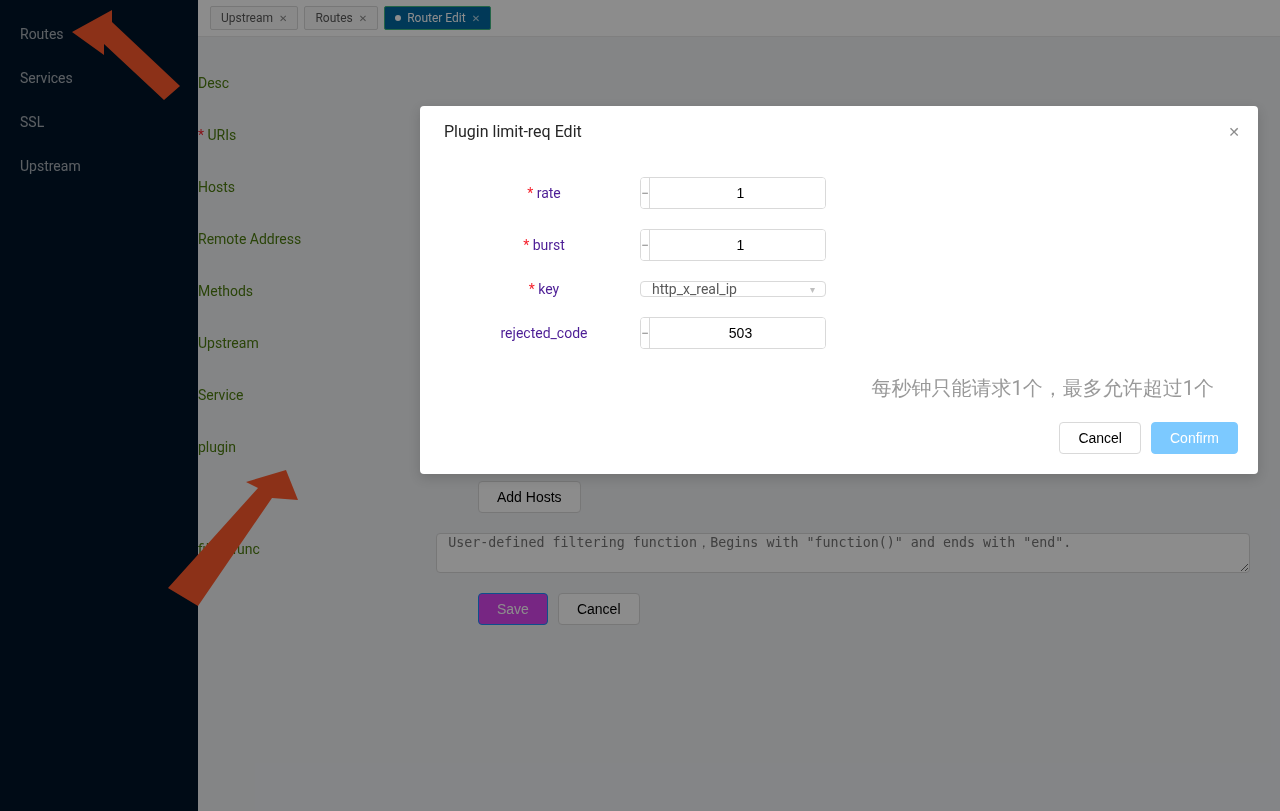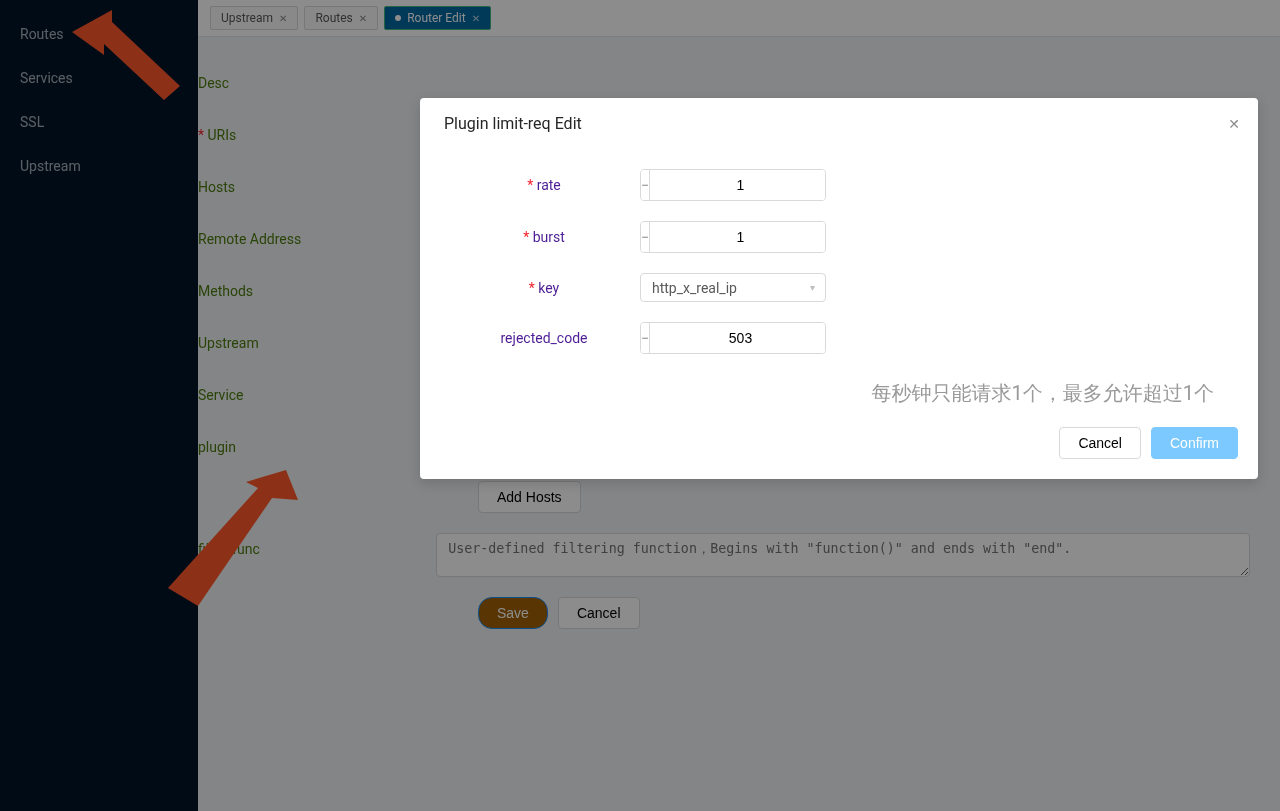--- a/index.html
+++ b/index.html
@@ -127,48 +127,48 @@
   align-items: center;
   justify-content: center;
   height: 32px;
   padding: 0 18px;
   border: 1px solid #d9d9d9;
   background: #fff;
   border-radius: 4px;
   cursor: pointer;
   font-size: 14px;
 }
-.btn-primary { background: #a16207; border-color: #1890ff; color: #fff; border-radius: 14px; }
+.btn-primary { background: #d946ef; border-color: #1890ff; color: #fff; }
 .btn-dark { background: #555; border-color: #555; color: #fff; }
 .btn-danger { background: #ff4d4f; border-color: #ff4d4f; color: #fff; }
 .textarea {
   width: 960px;
   min-height: 40px;
   border: 1px solid #d9d9d9;
   border-radius: 4px;
-  padding: 6px 11px;
+  padding: 0 11px;
   background: #fff;
 }
 
 .arrow {
   position: absolute;
   z-index: 5;
 }
 .arrow svg { display: block; }
 
 .mask {
   position: absolute;
   left: 0; top: 0;
   width: 100%; height: 100%;
   background: rgba(0,0,0,0.45);
   z-index: 10;
 }
 .modal {
   position: absolute;
-  left: 420px; top: 98px;
+  left: 420px; top: 106px;
   width: 838px;
   background: #fff;
   border-radius: 4px;
   box-shadow: 0 4px 12px rgba(0,0,0,0.15);
   z-index: 20;
 }
 .modal-header {
   padding: 16px 24px;
   font-size: 16px;
   color: #262626;
@@ -215,21 +215,21 @@
 .number-input .step.l { border-right: 1px solid #d9d9d9; }
 .number-input input {
   flex: 1;
   border: none;
   text-align: center;
   font-size: 14px;
   outline: none;
 }
 .select {
   width: 186px;
-  height: 29px;
+  height: 16px;
   border: 1px solid #d9d9d9;
   border-radius: 4px;
   padding: 0 28px 0 11px;
   position: relative;
   display: flex;
   align-items: center;
   color: #595959;
   cursor: pointer;
 }
 .select .caret {

